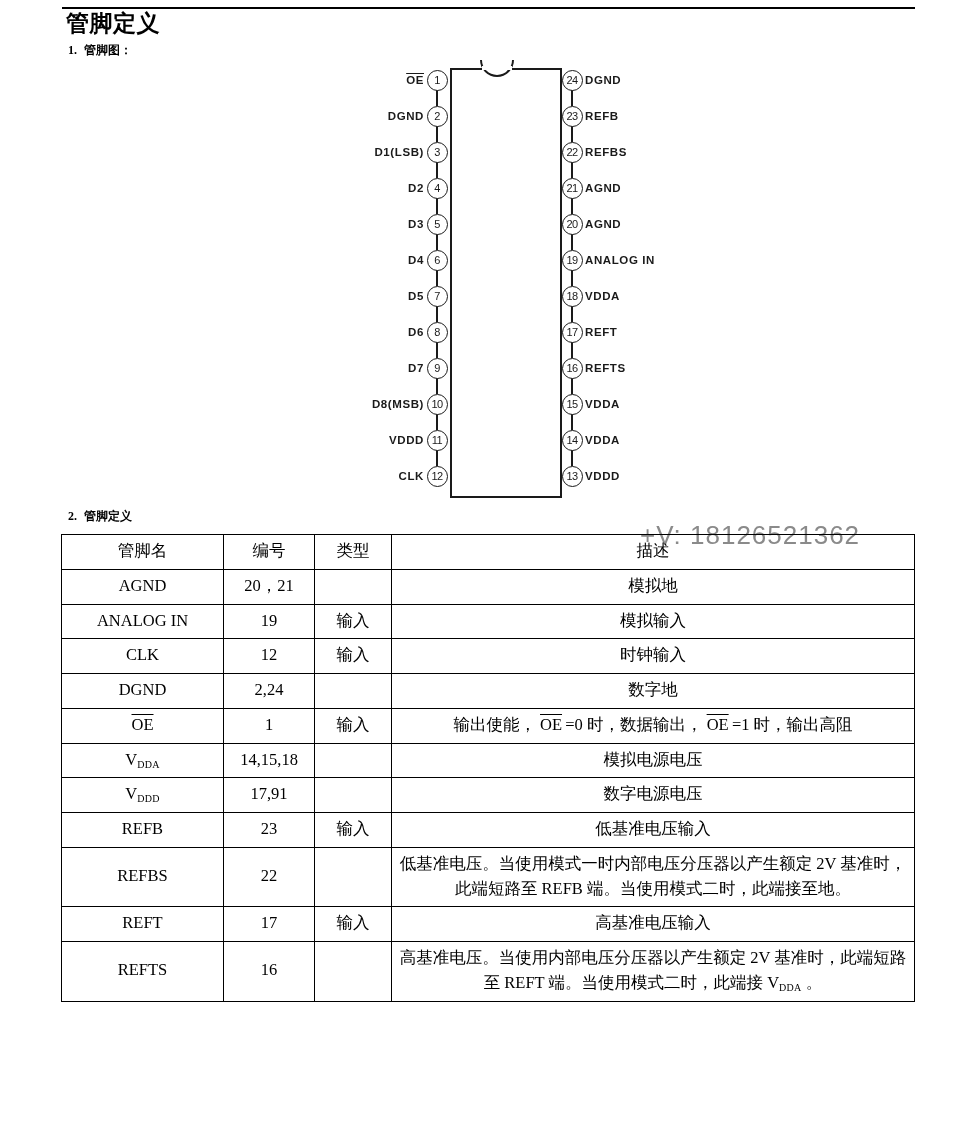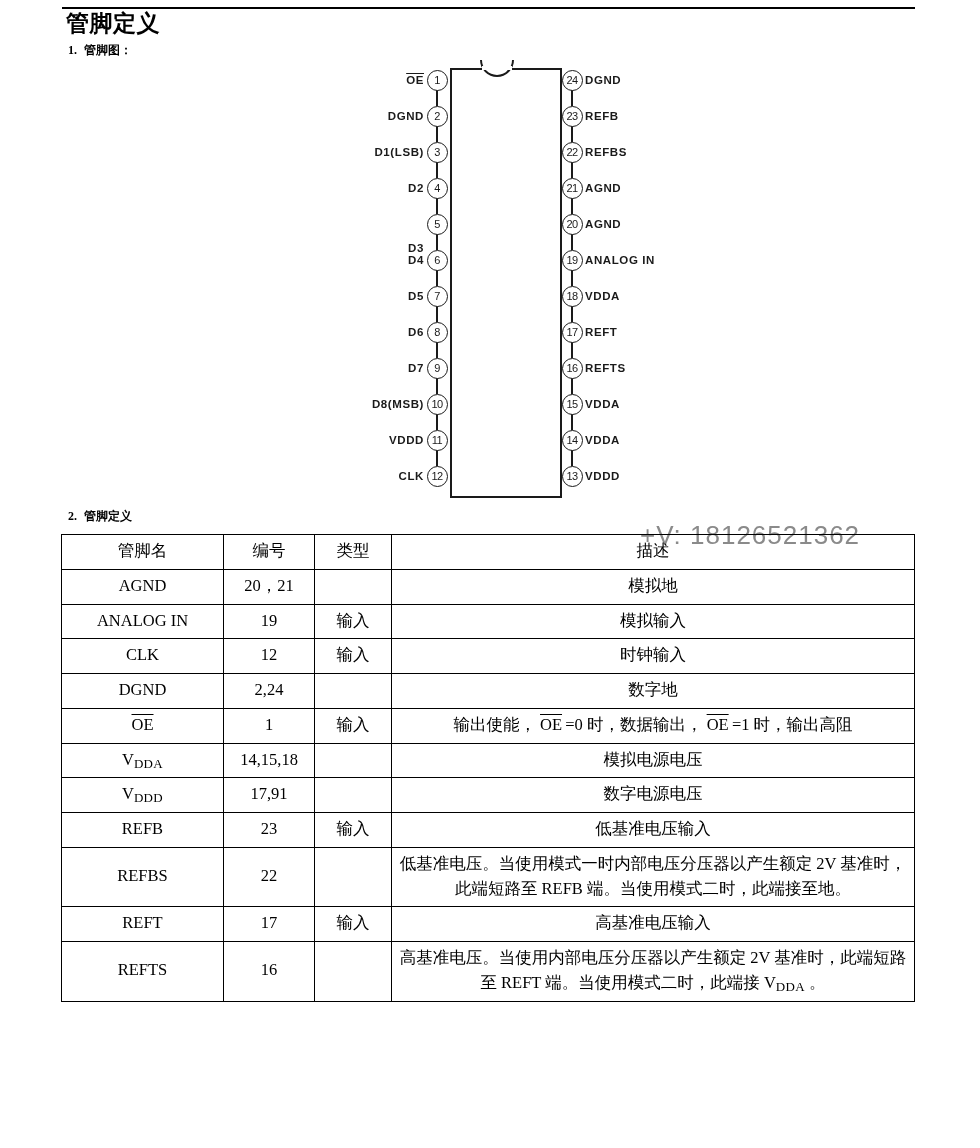--- a/index.html
+++ b/index.html
@@ -148,21 +148,21 @@
     vertical-align: middle;
     line-height: 1.5;
     text-align: center;
   }
   col.c-name { width: 162px; }
   col.c-num  { width: 91px; }
   col.c-type { width: 77px; }
   col.c-desc { width: auto; }
 
   td.desc { text-align: left; }
-  .sub { font-size: 13px; vertical-align: baseline; position: relative; top: 3px; letter-spacing: 0.3px; }
+  .sub { font-size: 10px; vertical-align: baseline; position: relative; top: 3px; letter-spacing: 0.3px; }
   .desc-multi { line-height: 1.72; }
 </style>
 </head>
 <body>
 
 <div class="top-rule"></div>
 
 <div class="doc-title">管脚定义</div>
 
 <div class="section-head" id="sec1">
@@ -185,21 +185,21 @@
       <div class="pin-circle" style="left: 96.5px; top: 47.5px;">2</div>
       <div class="pin-label left" style="top: 47.5px; right: 236px;"><span>DGND</span></div>
       <div class="pin-lead" style="left: 106.1px; top: 104px; height: 16px;"></div>
       <div class="pin-circle" style="left: 96.5px; top: 83.5px;">3</div>
       <div class="pin-label left" style="top: 83.5px; right: 236px;"><span>D1(LSB)</span></div>
       <div class="pin-lead" style="left: 106.1px; top: 140px; height: 16px;"></div>
       <div class="pin-circle" style="left: 96.5px; top: 119.5px;">4</div>
       <div class="pin-label left" style="top: 119.5px; right: 236px;"><span>D2</span></div>
       <div class="pin-lead" style="left: 106.1px; top: 176px; height: 16px;"></div>
       <div class="pin-circle" style="left: 96.5px; top: 155.5px;">5</div>
-      <div class="pin-label left" style="top: 155.5px; right: 236px; margin-top: 24px;"><span>D3</span></div>
+      <div class="pin-label left" style="top: 155.5px; right: 236px;"><span>D3</span></div>
       <div class="pin-lead" style="left: 106.1px; top: 212px; height: 16px;"></div>
       <div class="pin-circle" style="left: 96.5px; top: 191.5px;">6</div>
       <div class="pin-label left" style="top: 191.5px; right: 236px; padding-left: 21px;"><span>D4</span></div>
       <div class="pin-lead" style="left: 106.1px; top: 248px; height: 16px;"></div>
       <div class="pin-circle" style="left: 96.5px; top: 227.5px;">7</div>
       <div class="pin-label left" style="top: 227.5px; right: 236px;"><span>D5</span></div>
       <div class="pin-lead" style="left: 106.1px; top: 284px; height: 16px;"></div>
       <div class="pin-circle" style="left: 96.5px; top: 263.5px;">8</div>
       <div class="pin-label left" style="top: 263.5px; right: 236px;"><span>D6</span></div>
       <div class="pin-lead" style="left: 106.1px; top: 320px; height: 16px;"></div>

